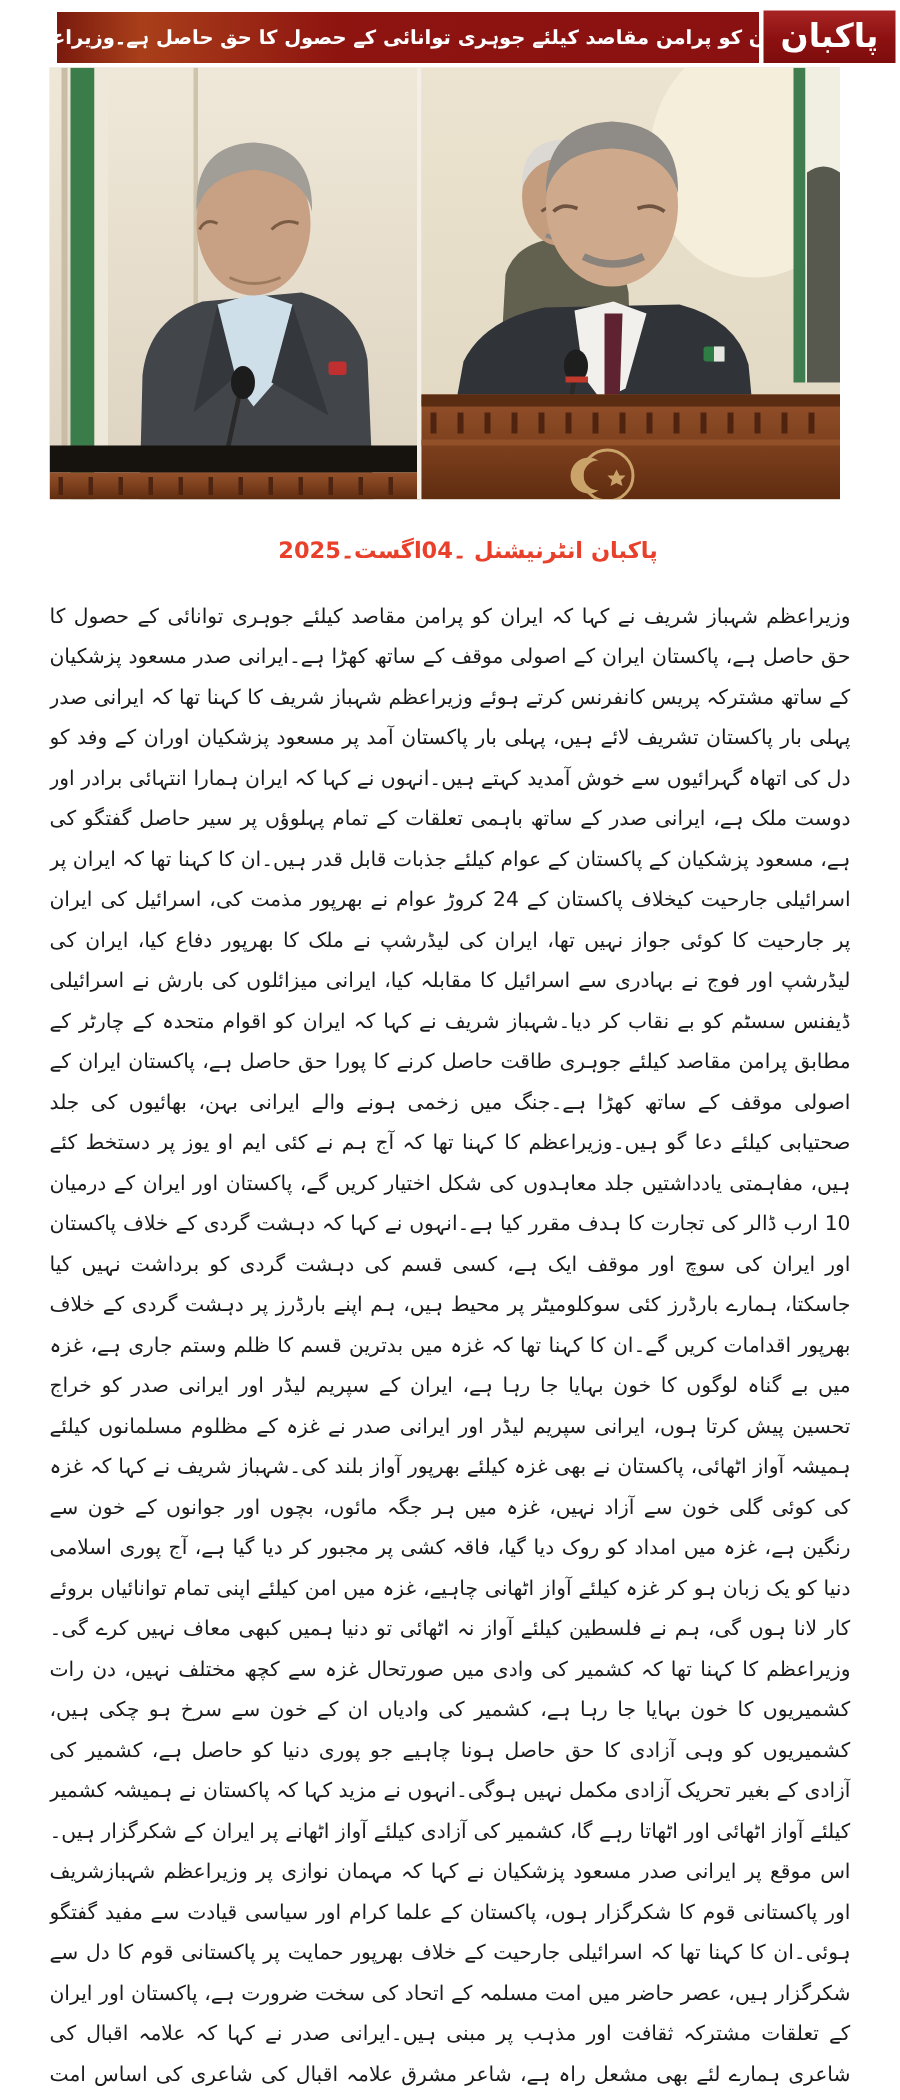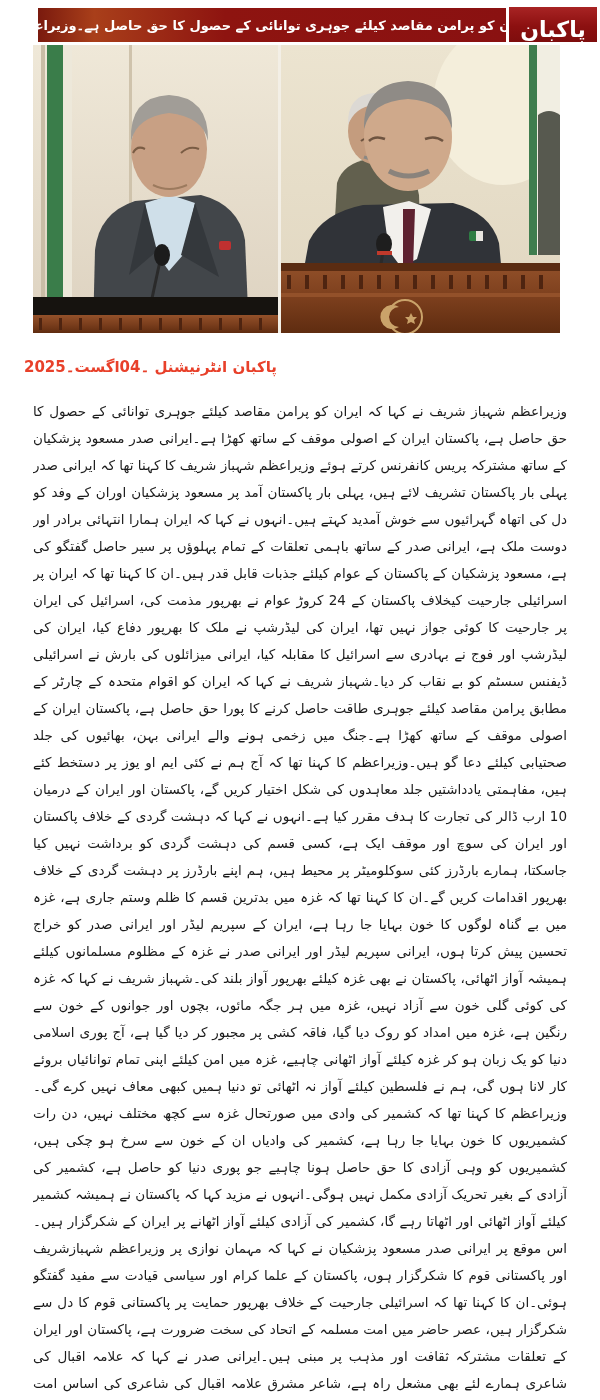--- a/index.html
+++ b/index.html
@@ -10,21 +10,21 @@
     background:#ffffff;
     overflow:hidden;
     font-family:"DejaVu Sans","Liberation Sans",sans-serif;
   }
   
   .brand-box{
     position:absolute;top:7px;right:3px;
     width:88px;height:35px;
     background:linear-gradient(180deg,#a82424 0%,#8c1010 55%,#7e0d0d 100%);
     color:#ffffff;
-    display:flex;align-items:flex-end;justify-content:center;
+    display:flex;align-items:center;justify-content:center;
     font-size:22px;font-weight:bold;
     letter-spacing:0;
   }
   .headline-bar{
     position:absolute;top:8px;right:94px;left:38px;
     height:34px;
     background:linear-gradient(270deg,#8a1111 0%,#8e1410 60%,#a93f1a 88%,#7a1a0e 100%);
     color:#ffffff;
     display:flex;align-items:center;justify-content:center;
     font-size:13px;font-weight:bold;
@@ -35,21 +35,21 @@
   .photo-wrap{
     position:absolute;top:45px;left:33px;
     width:527px;height:288px;
     overflow:hidden;
     background:#e8e0d0;
   }
   .photo-wrap svg{display:block;}
   
   .dateline{
     position:absolute;top:358px;left:0;right:0;
-    text-align:left;
+    text-align:center;
     font-size:15px;font-weight:bold;
     direction:rtl;
     margin-left:24px;
   }
   
   .article{
     position:absolute;top:398px;left:33px;right:33px;
     height:995px;overflow:hidden;
     direction:rtl;
     text-align:justify;

